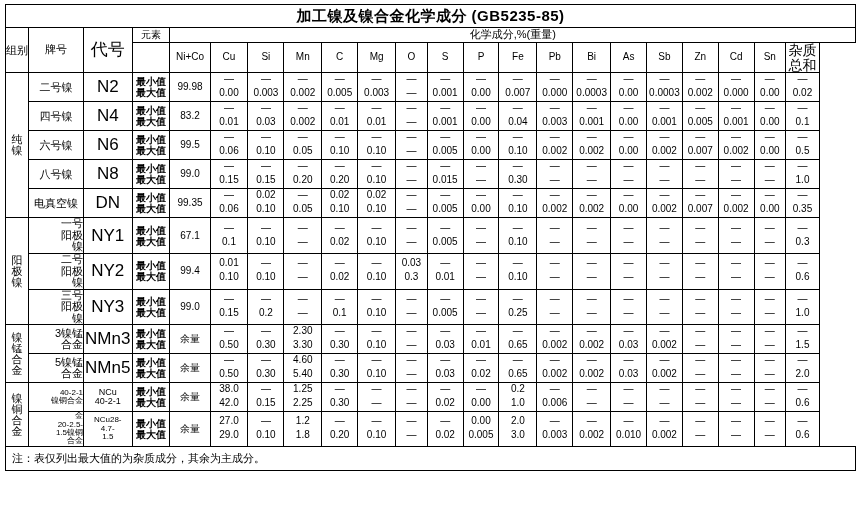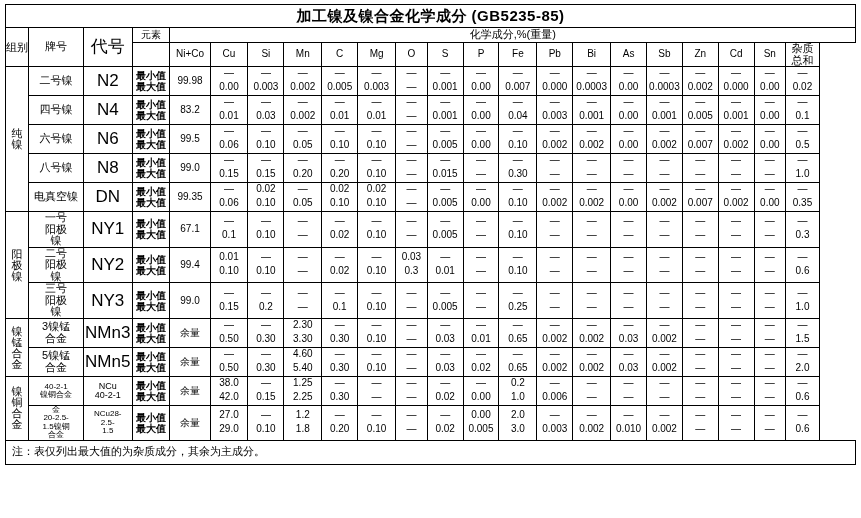--- a/index.html
+++ b/index.html
@@ -20,30 +20,30 @@
     color:#000;
     font-weight:normal;
     overflow:hidden;
   }
   .title{
     font-size:15px;font-weight:bold;letter-spacing:0.5px;height:22px;
   }
   .grp{ font-size:11px; width:22px; }
   .grp span{ display:block; line-height:1.0; }
   .name{ width:52px; font-size:11px; }
-  .name span{display:block;line-height:1.05;}
+  .name span{display:block;line-height:1.05;text-align:right;}
   .code{ width:46px; font-size:17px;}
   .code span{display:block;line-height:1.05;}
   .minmax{ width:34px; font-size:10px;}
   .minmax span{display:block;line-height:1.12;font-weight:bold;}
   .elhdr{ font-size:10px; height:15px;}
   .chemhdr{font-size:11px;height:14px;}
   .el-nico{width:36px;}
   .el{width:36px;}
-  .el-last{width:36px;font-size:11px;}
+  .el-last{width:36px;font-size:14px;}
   .valrow td{height:14px;}
   .cellpair{padding:0;}
   .cellpair span{display:block;line-height:1.12;height:14px;}
   .note{
     font-size:11px;text-align:left;padding:3px 0 3px 6px;height:17px;
   }
   .small9{font-size:9px;}
   .small8{font-size:8px;line-height:1.05;}
 </style>
 </head>
@@ -1032,21 +1032,21 @@
         </tr>
         <tr class="valrow">
           <td class="name small8">
             <span>金</span>
             <span>20-2.5-</span>
             <span>1.5镍铜</span>
             <span>合金</span>
           </td>
           <td class="code small8">
             <span>NCu28-</span>
-            <span>2.5-</span>
+            <span>4.7-</span>
             <span>1.5</span>
           </td>
           <td class="minmax">
             <span>最小值</span>
             <span>最大值</span>
           </td>
           <td class="cellpair">
             <span style="height:28px;line-height:28px">余量</span>
           </td>
           <td class="cellpair">

